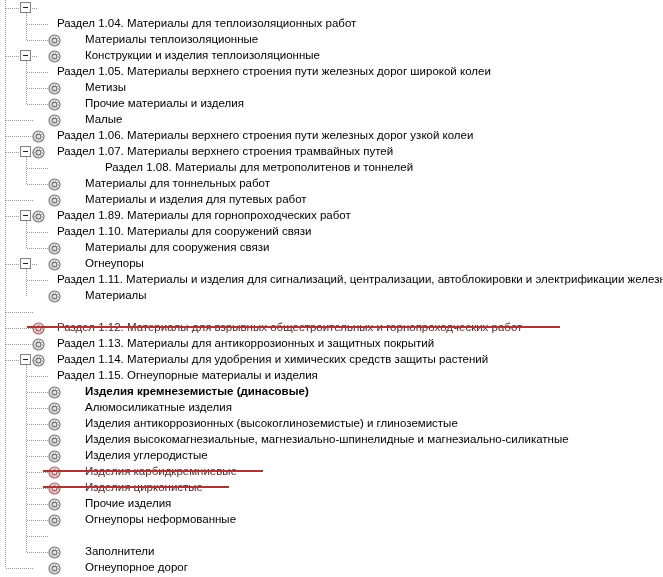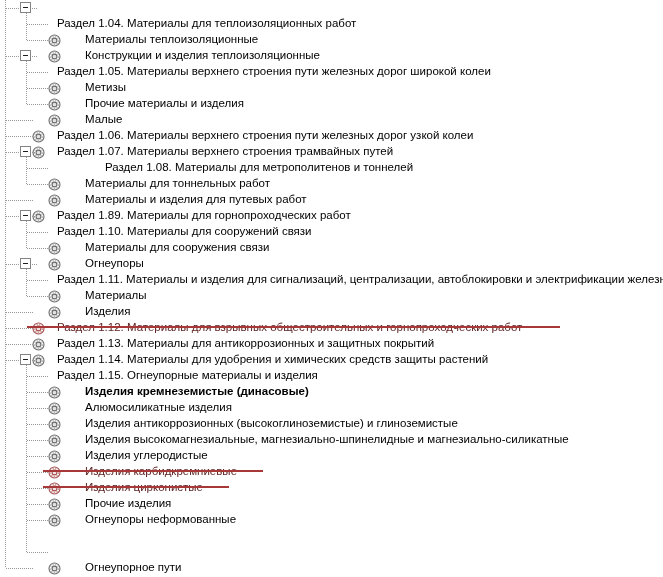--- a/index.html
+++ b/index.html
@@ -250,33 +250,20 @@
         <span style="display: inline-flex;">
           <svg class="icon" viewBox="0 0 13 13" xmlns="http://www.w3.org/2000/svg">
             <circle cx="6.5" cy="6.5" r="5.5" fill="#ffffff" stroke="#6a6a6a" stroke-width="1.1"></circle>
             <circle cx="6.5" cy="6.5" r="4" fill="none" stroke="#b5b5b5" stroke-width="1.2" stroke-dasharray="1.6 1.1"></circle>
             <circle cx="6.5" cy="6.5" r="2.4" fill="#e2e2e2" stroke="#6a6a6a" stroke-width="1.1"></circle>
           </svg>
         </span>
         <span class="label">Материалы</span>
       </span>
     </div>
-    <div class="row" style="top: 288px;">
-      <div class="hline" style="left: 27px; width: 22px;"></div>
-      <span class="content lvl2">
-        <span style="display: inline-flex;">
-          <svg class="icon" viewBox="0 0 13 13" xmlns="http://www.w3.org/2000/svg">
-            <circle cx="6.5" cy="6.5" r="5.5" fill="#ffffff" stroke="#6a6a6a" stroke-width="1.1"></circle>
-            <circle cx="6.5" cy="6.5" r="4" fill="none" stroke="#b5b5b5" stroke-width="1.2" stroke-dasharray="1.6 1.1"></circle>
-            <circle cx="6.5" cy="6.5" r="2.4" fill="#e2e2e2" stroke="#6a6a6a" stroke-width="1.1"></circle>
-          </svg>
-        </span>
-        <span class="label">Изделия</span>
-      </span>
-    </div>
     <div class="row" style="top: 304px;">
       <div class="hline" style="left: 6px; width: 27px;"></div>
       <span class="content lvl1 struck">
         <span style="display: inline-flex;">
           <svg class="icon" viewBox="0 0 13 13" xmlns="http://www.w3.org/2000/svg">
             <circle cx="6.5" cy="6.5" r="5.5" fill="#ffffff" stroke="#a34d4d" stroke-width="1.1"></circle>
             <circle cx="6.5" cy="6.5" r="4" fill="none" stroke="#cf9494" stroke-width="1.2" stroke-dasharray="1.6 1.1"></circle>
             <circle cx="6.5" cy="6.5" r="2.4" fill="#f1e2e2" stroke="#a34d4d" stroke-width="1.1"></circle>
           </svg>
         </span>
@@ -429,31 +416,44 @@
             <circle cx="6.5" cy="6.5" r="4" fill="none" stroke="#b5b5b5" stroke-width="1.2" stroke-dasharray="1.6 1.1"></circle>
             <circle cx="6.5" cy="6.5" r="2.4" fill="#e2e2e2" stroke="#6a6a6a" stroke-width="1.1"></circle>
           </svg>
         </span>
         <span class="label">Огнеупоры неформованные</span>
       </span>
     </div>
     <div class="row" style="top: 512px;">
       <div class="hline" style="left: 27px; width: 22px;"></div>
     </div>
+    <div class="row" style="top: 528px;">
+      <div class="hline" style="left: 27px; width: 22px;"></div>
+      <span class="content lvl2">
+        <span style="display: inline-flex;">
+          <svg class="icon" viewBox="0 0 13 13" xmlns="http://www.w3.org/2000/svg">
+            <circle cx="6.5" cy="6.5" r="5.5" fill="#ffffff" stroke="#6a6a6a" stroke-width="1.1"></circle>
+            <circle cx="6.5" cy="6.5" r="4" fill="none" stroke="#b5b5b5" stroke-width="1.2" stroke-dasharray="1.6 1.1"></circle>
+            <circle cx="6.5" cy="6.5" r="2.4" fill="#e2e2e2" stroke="#6a6a6a" stroke-width="1.1"></circle>
+          </svg>
+        </span>
+        <span class="label">Заполнители</span>
+      </span>
+    </div>
     <div class="row" style="top: 544px;">
       <div class="hline" style="left: 27px; width: 22px;"></div>
       <span class="content lvl2">
         <span style="display: inline-flex;">
           <svg class="icon" viewBox="0 0 13 13" xmlns="http://www.w3.org/2000/svg">
             <circle cx="6.5" cy="6.5" r="5.5" fill="#ffffff" stroke="#6a6a6a" stroke-width="1.1"></circle>
             <circle cx="6.5" cy="6.5" r="4" fill="none" stroke="#b5b5b5" stroke-width="1.2" stroke-dasharray="1.6 1.1"></circle>
             <circle cx="6.5" cy="6.5" r="2.4" fill="#e2e2e2" stroke="#6a6a6a" stroke-width="1.1"></circle>
           </svg>
         </span>
-        <span class="label">Огнеупорное пути</span>
+        <span class="label">Огнеупорное дорог</span>
       </span>
     </div>
     <div class="row" style="top: 560px;">
       <div class="hline" style="left: 6px; width: 27px;"></div>
       <span class="content lvl1">
         <span style="display: inline-flex;">
           <svg class="icon" viewBox="0 0 13 13" xmlns="http://www.w3.org/2000/svg">
             <circle cx="6.5" cy="6.5" r="5.5" fill="#ffffff" stroke="#6a6a6a" stroke-width="1.1"></circle>
             <circle cx="6.5" cy="6.5" r="4" fill="none" stroke="#b5b5b5" stroke-width="1.2" stroke-dasharray="1.6 1.1"></circle>
             <circle cx="6.5" cy="6.5" r="2.4" fill="#e2e2e2" stroke="#6a6a6a" stroke-width="1.1"></circle>

